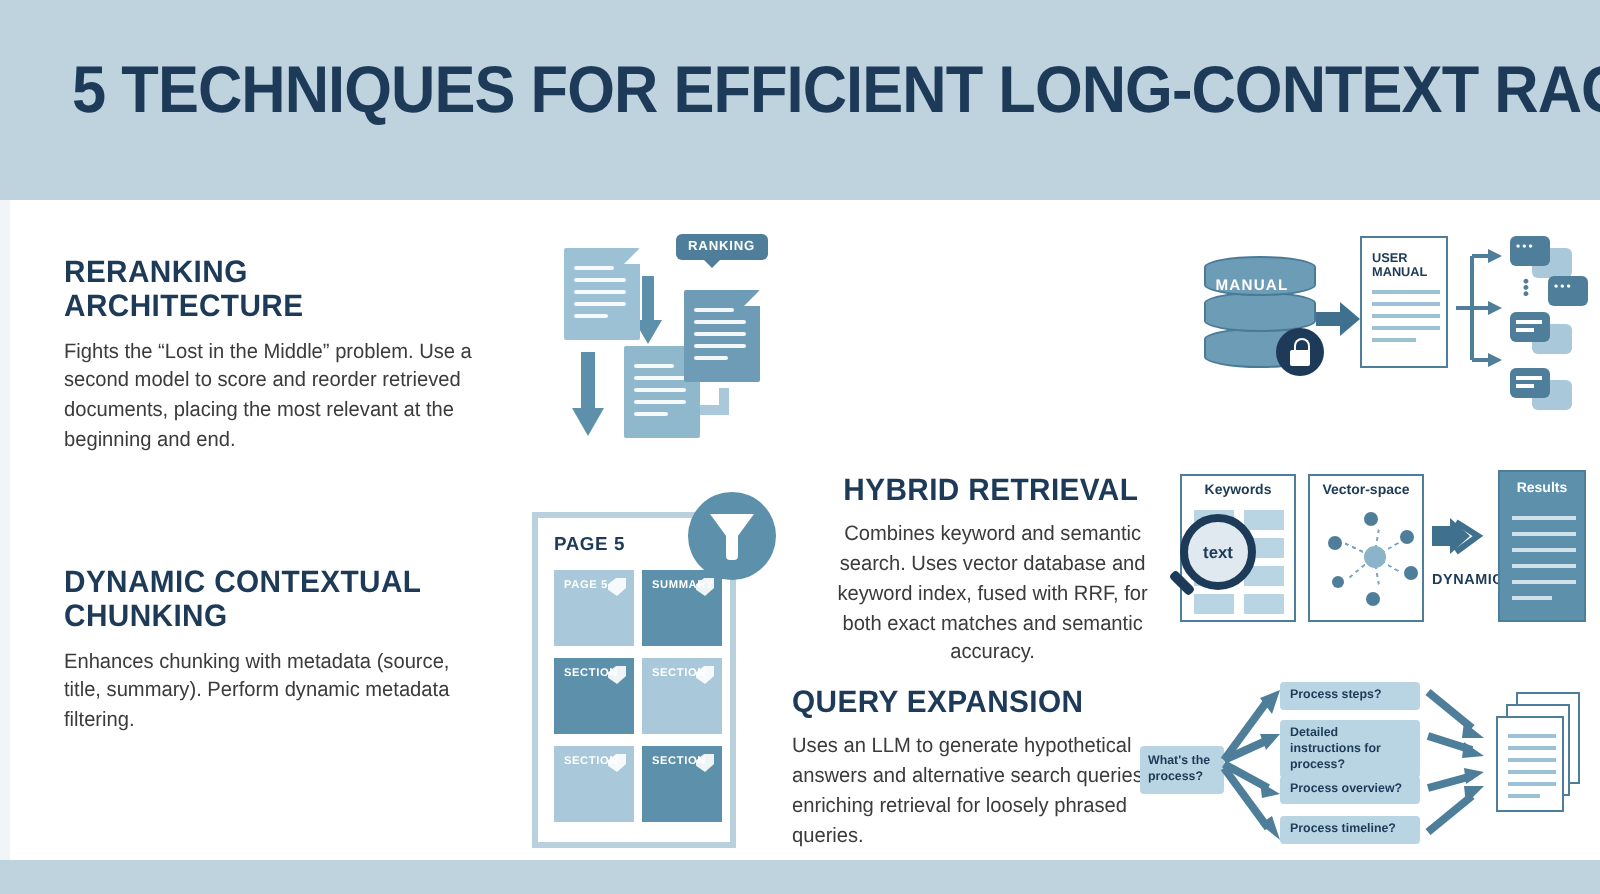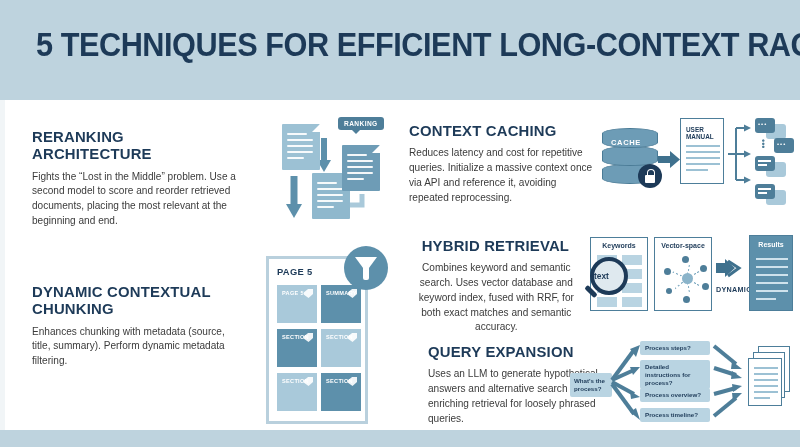--- a/index.html
+++ b/index.html
@@ -51,21 +51,21 @@
   .blk-body {
     font-size: 10.4px; color: #3b3b3b; line-height: 1.42;
     font-family: "Liberation Sans", sans-serif;
     transform: scaleX(0.97); transform-origin: left top;
   }
 
   #blk-rerank   { left: 32px;  top: 128px; width: 218px; }
   #blk-chunking { left: 32px;  top: 283px; width: 218px; }
   #blk-caching  { left: 409px; top: 122px; width: 190px; }
   #blk-hybrid   { left: 409px; top: 237px; width: 180px; text-align: center; }
-  #blk-query    { left: 428px; top: 343px; width: 190px; }
+  #blk-query    { left: 396px; top: 343px; width: 190px; }
 
   
   .art { position: absolute; }
   .doc {
     position: absolute; background: #9cc1d4;
     border-radius: 1px;
   }
   .doc.fold::after {
     content: ""; position: absolute; right: 0; top: 0;
     border-width: 0 0 8px 8px; border-style: solid;
@@ -201,21 +201,21 @@
     color:#1d3a58; font-size:7px; font-weight:700;
     font-family:"Liberation Sans Narrow","Liberation Sans",sans-serif;
   }
   .kwcell { position:absolute; background:#b9d4e2; }
   .magnif {
     position:absolute; left:2px; top:22px; width:38px; height:38px;
     border:4px solid #1d3a58; border-radius:50%;
     background:#dfe9ef;
   }
   .magnif .mtxt {
-    position:absolute; left:0; right:0; top:10px; text-align:left;
+    position:absolute; left:0; right:0; top:10px; text-align:center;
     color:#1d3a58; font-size:8.4px; font-weight:700;
     font-family:"Liberation Sans Narrow","Liberation Sans",sans-serif;
   }
   .magnif::after {
     content:""; position:absolute; left:-10px; top:28px;
     width:14px; height:5px; background:#1d3a58; border-radius:2px;
     transform: rotate(45deg);
   }
   .node { position:absolute; border-radius:50%; background:#4e7e99; }
   .edge { position:absolute; height:1px;
@@ -272,24 +272,20 @@
   <div class="block" id="blk-rerank">
     <div class="blk-title">RERANKING ARCHITECTURE</div>
     <div class="blk-body">Fights the “Lost in the Middle” problem. Use a second model to score and reorder retrieved documents, placing the most relevant at the beginning and end.</div>
   </div>
 
   <div class="block" id="blk-chunking">
     <div class="blk-title">DYNAMIC CONTEXTUAL CHUNKING</div>
     <div class="blk-body">Enhances chunking with metadata (source, title, summary). Perform dynamic metadata filtering.</div>
   </div>
 
-  <div class="block" id="blk-caching">
-    <div class="blk-title">CONTEXT CACHING</div>
-    <div class="blk-body">Reduces latency and cost for repetitive queries. Initialize a massive context once via API and reference it, avoiding repeated reprocessing.</div>
-  </div>
 
   <div class="block" id="blk-hybrid">
     <div class="blk-title">HYBRID RETRIEVAL</div>
     <div class="blk-body">Combines keyword and semantic search. Uses vector database and keyword index, fused with RRF, for both exact matches and semantic accuracy.</div>
   </div>
 
   <div class="block" id="blk-query">
     <div class="blk-title">QUERY EXPANSION</div>
     <div class="blk-body">Uses an LLM to generate hypothetical answers and alternative search queries, enriching retrieval for loosely phrased queries.</div>
   </div>
@@ -325,21 +321,21 @@
     </div>
     <div class="ranking-tag">RANKING</div>
   </div>
 
   <div class="art" id="art-caching">
     <div class="cyl">
       <span class="band b3"></span>
       <span class="band b2"></span>
       <span class="band b1"></span>
     </div>
-    <div class="cache-word">CACHE</div>
+    <div class="cache-word">MANUAL</div>
     <div class="lock"></div>
 
     <svg width="24" height="20" style="position:absolute;left:60px;top:38px">
       <path d="M 0 6 L 12 6 L 12 1 L 22 9.5 L 12 18 L 12 13 L 0 13 Z" fill="#3f718e"></path>
     </svg>
 
     <div class="manual-doc">
       <div class="mt">USER MANUAL</div>
       <span class="ml" style="top:26px;width:34px"></span>
       <span class="ml" style="top:32px;width:34px"></span>

